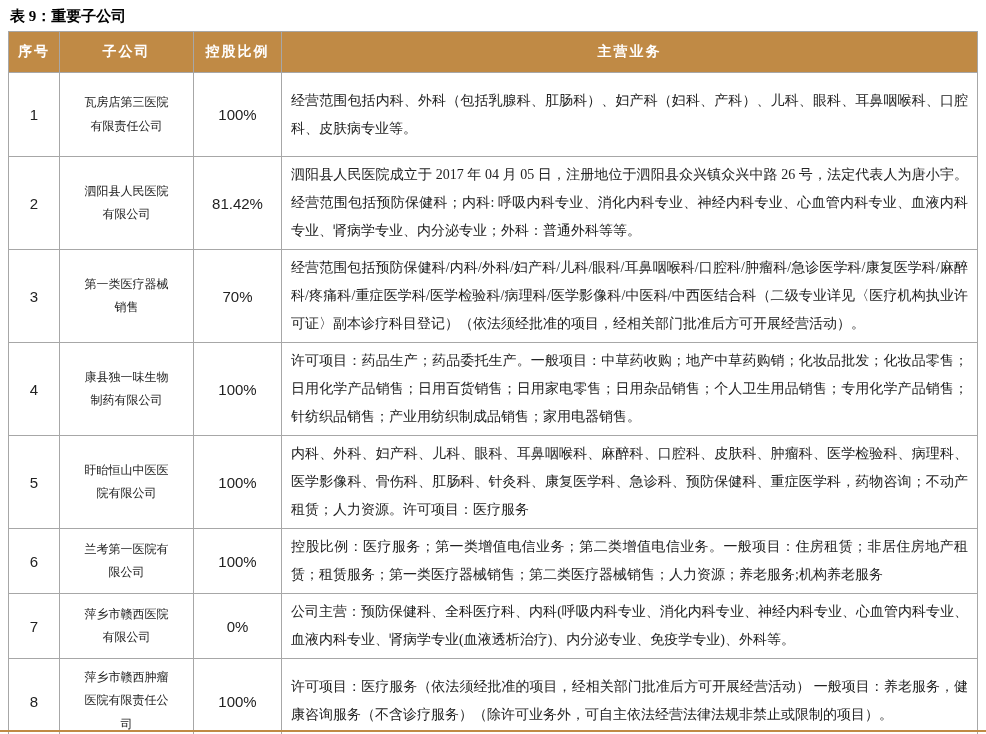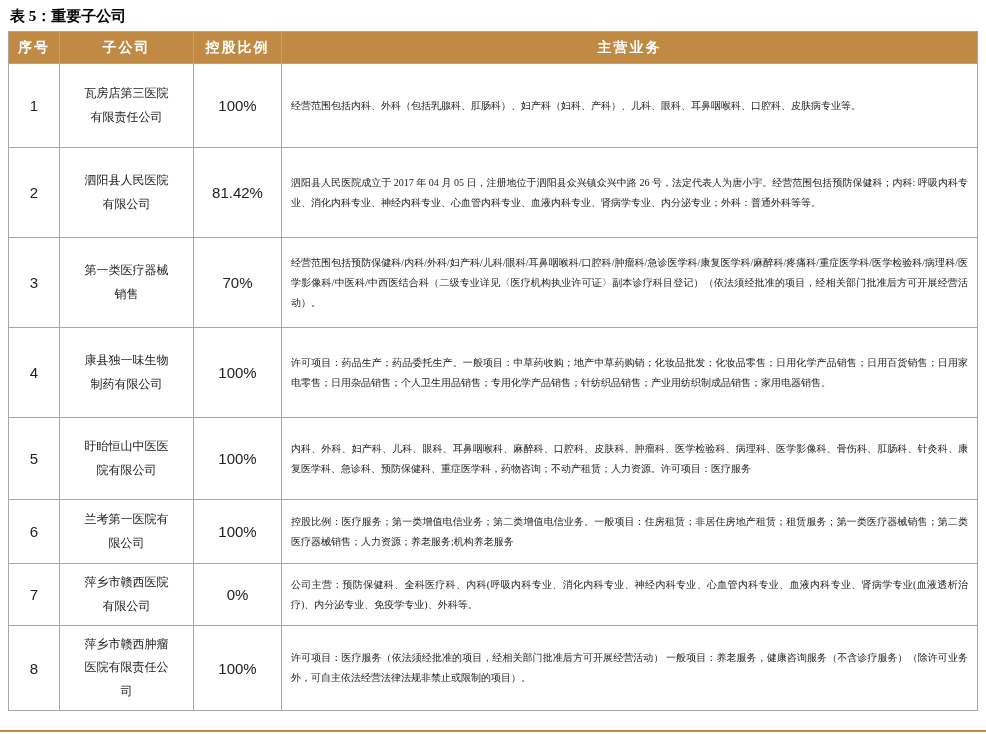--- a/index.html
+++ b/index.html
@@ -23,53 +23,53 @@
   table{
     border-collapse:collapse;table-layout:fixed;
     width:970px;margin:0 8px;
   }
   th,td{border:1px solid var(--border);vertical-align:middle;}
   col.c-no{width:51px;}
   col.c-company{width:134px;}
   col.c-ratio{width:88px;}
   thead th{
     background:var(--header-bg);color:var(--header-text);
-    height:32px;font-weight:bold;font-size:14px;letter-spacing:2px;
+    height:41px;font-weight:bold;font-size:14px;letter-spacing:2px;
   }
   td.col-no,td.col-ratio{
     text-align:center;
     font-family:"Liberation Sans","DejaVu Sans",sans-serif;
     font-size:15px;color:#222;
   }
   td.col-company{
     text-align:center;font-size:12px;line-height:1.95;
     padding:4px 20px;color:#222;
   }
   td.col-business{
-    font-size:10px;line-height:2.0;text-align:justify;
+    font-size:14px;line-height:2.0;text-align:justify;
     padding:4px 9px 4px 9px;color:#222;
   }
   tbody tr:nth-child(1){height:84px;}
   tbody tr:nth-child(2){height:90px;}
   tbody tr:nth-child(3){height:90px;}
   tbody tr:nth-child(4){height:90px;}
   tbody tr:nth-child(5){height:82px;}
   tbody tr:nth-child(6){height:64px;}
   tbody tr:nth-child(7){height:62px;}
   tbody tr:nth-child(8){height:85px;}
   .bottom-rule{
     position:absolute;left:0;bottom:2px;width:986px;height:2px;
     background:var(--bottom-rule);
   }
 </style>
 </head>
 <body>
 
 <div class="page">
-  <div class="title">表 5：重要子公司</div>
+  <div class="title">表 9：重要子公司</div>
 
   <table>
     <colgroup>
       <col class="c-no">
         <col class="c-company">
         <col class="c-ratio">
         <col class="c-business">
     </colgroup>
     <thead>
       <tr>

